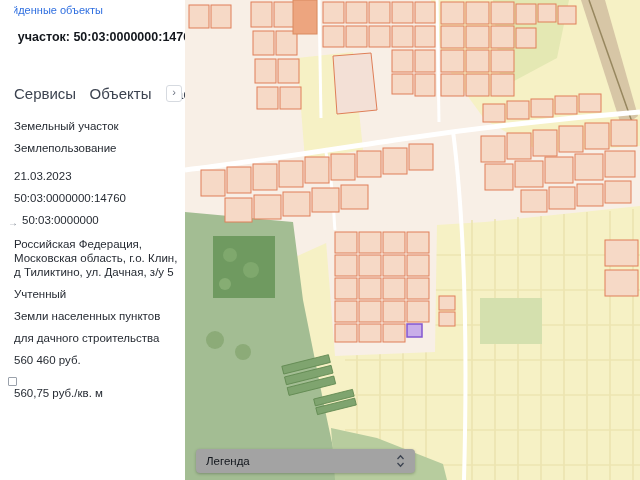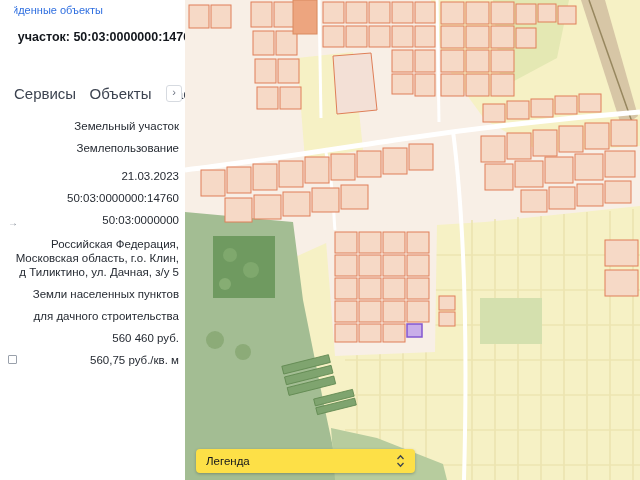--- a/index.html
+++ b/index.html
@@ -28,40 +28,40 @@
     overflow:hidden;white-space:nowrap;height:18px;
   }
   .tab{
     display:inline-block;margin-right:9px;font-size:15px;color:#3c4350;cursor:pointer;
   }
   .tabs-next{
     position:absolute;right:3px;top:0;width:14px;height:15px;
     border:1px solid #d6dae0;border-radius:3px;background:#fff;
     font-size:11px;line-height:13px;text-align:center;color:#6b7280;cursor:pointer;
   }
-  .rows{margin:16px 0 0 14px;padding-right:6px;text-align:right;}
+  .rows{margin:16px 0 0 14px;}
   .row{
     display:flex;align-items:flex-start;margin-bottom:8px;
     font-size:11.5px;line-height:14px;color:#262b33;
   }
   .row.gap-lg{margin-top:14px;}
-  .row.gap-sm{margin-top:8px;}
+  .row.gap-sm{margin-top:8px;flex-direction:column;}
   .ricon{flex:0 0 auto;display:inline-block;margin:2px 4px 0 -6px;color:#8a919c;}
   .ricon.arrow::before{content:"\2192";font-size:10px;line-height:10px;}
   .ricon.box{width:7px;height:7px;border:1.2px solid #9aa1ab;border-radius:1px;}
   .rtext{flex:1 1 auto;}
   
   .map{
     position:absolute;left:185px;top:0;width:455px;height:480px;z-index:1;cursor:grab;
   }
   .map svg{display:block;}
   
   .legend{
     position:absolute;left:196px;top:449px;width:219px;height:24px;z-index:4;
-    background:#fde047;border-radius:4px;box-shadow:0 1px 3px rgba(0,0,0,.25);
+    background:#a3a3a3;border-radius:4px;box-shadow:0 1px 3px rgba(0,0,0,.25);
     display:flex;align-items:center;justify-content:space-between;
     padding:0 10px;box-sizing:border-box;cursor:pointer;
   }
   .legend-label{font-size:11.5px;color:#12161c;}
 </style>
 </head>
 <body>
 
 <div class="panel">
   <a class="back-link clip">
@@ -92,20 +92,23 @@
     </div>
     <div class="row">
       <span class="rtext">50:03:0000000:14760</span>
     </div>
     <div class="row">
       <span class="ricon arrow"></span>
       <span class="rtext">50:03:0000000</span>
     </div>
     <div class="row">
       <span class="rtext">Российская Федерация, Московская область, г.о. Клин, д Тиликтино, ул. Дачная, з/у 5</span>
+    </div>
+    <div class="row">
+      <span class="rtext">Учтенный</span>
     </div>
     <div class="row">
       <span class="rtext">Земли населенных пунктов</span>
     </div>
     <div class="row">
       <span class="rtext">для дачного строительства</span>
     </div>
     <div class="row">
       <span class="rtext">560 460 руб.</span>
     </div>

